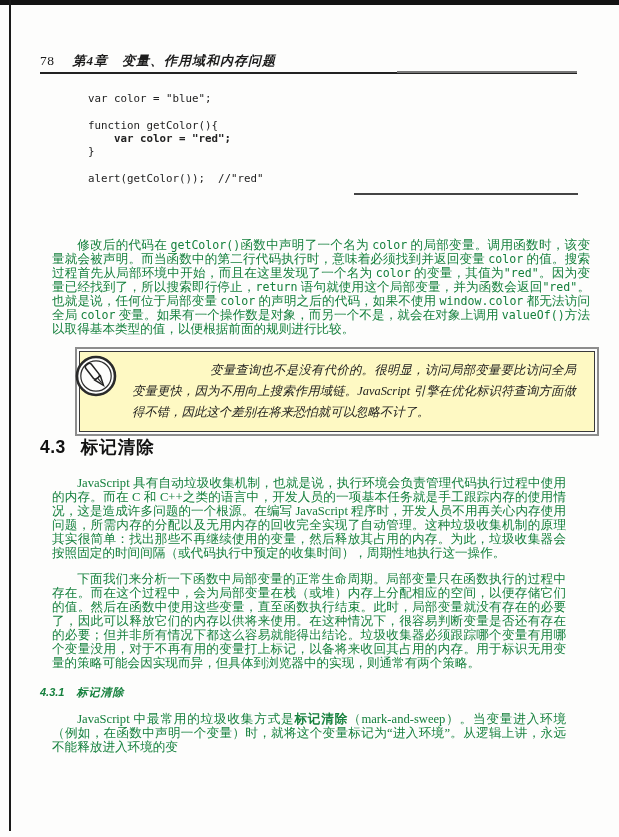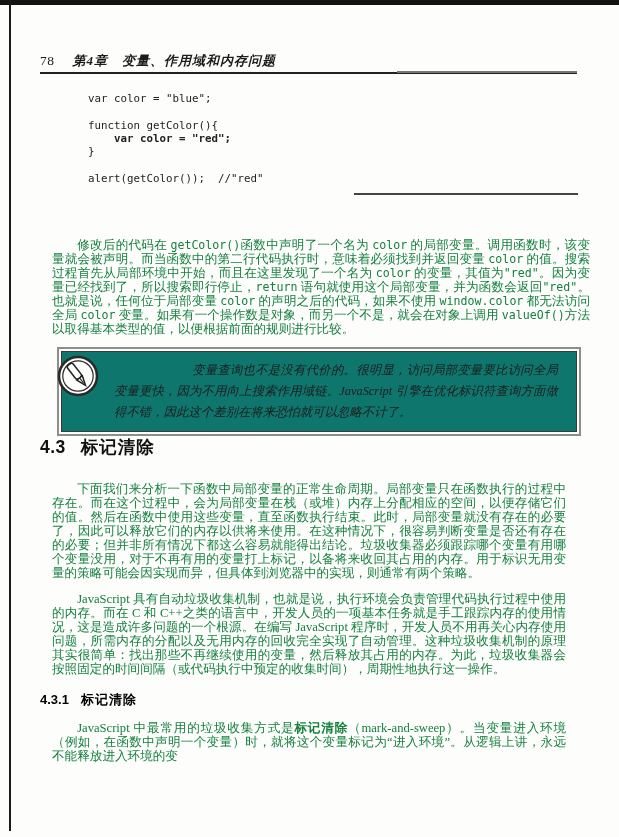--- a/index.html
+++ b/index.html
@@ -28,34 +28,34 @@
   .file-label-wrap{position:absolute;right:41px;top:190px;text-align:right;}
   .file-label{display:inline-block;border-top:2px solid #333;padding:3px 2px 1px 4px;
     font-family:"Liberation Serif", serif;font-weight:bold;font-style:italic;font-size:12px;}
   .file-underline{width:224px;height:2px;background:#444;margin-left:auto;margin-top:3px;}
 
   .body-para{margin:12px;font-size:12.6px;line-height:14px;text-align:justify;text-indent:2em;color:#15803d;}
   .para1{position:absolute;left:40px;top:226px;width:538px;}
   .code{font-family:"DejaVu Sans Mono", monospace;font-size:11.6px;}
   .bold{font-weight:bold;}
 
-  .note-box{position:absolute;left:61px;top:351px;width:516px;box-sizing:border-box;
+  .note-box{position:absolute;left:79px;top:351px;width:516px;box-sizing:border-box;
     border:1px solid #3a3a3a;outline:2px solid #8d8d8d;outline-offset:2px;
-    background:#0f766e;padding:8px 18px 8px 52px;min-height:68px;}
+    background:#fef9c3;padding:8px 18px 8px 52px;min-height:68px;}
   .note-icon{position:absolute;left:-6px;top:2px;width:44px;height:44px;}
   .note-text{margin:0;font-size:12.4px;line-height:21px;text-align:justify;
     font-style:italic;text-indent:6.3em;color:#1c1c1c;}
 
   .lower-column{position:absolute;left:40px;top:435px;width:538px;}
-  .section-heading{margin:0 0 23px 0;font-family:"Liberation Sans", sans-serif;
+  .section-heading{margin:0 0 17px 0;font-family:"Liberation Sans", sans-serif;
     font-size:17.5px;font-weight:bold;color:#111;display:flex;align-items:baseline;}
   .section-heading .sec-num{letter-spacing:.5px;}
   .section-heading .sec-title{margin-left:15px;letter-spacing:1px;}
   .subsection-heading{margin:15px 0 12px 0;font-family:"Liberation Sans", sans-serif;
-    font-size:13px;font-weight:bold;color:#000000;display:flex;align-items:baseline;}
+    font-size:11px;font-weight:bold;color:#15803d;display:flex;align-items:baseline;font-style:italic;}
   .subsection-heading .sec-title{margin-left:12px;letter-spacing:1px;}
 </style>
 </head>
 <body>
 
 <div class="scan-edge-top"></div>
 <div class="scan-edge-left"></div>
 
 <div class="page-header">
   <span class="page-num">78</span>
@@ -82,20 +82,20 @@
     </g>
   </svg>
   <p class="note-text">变量查询也不是没有代价的。很明显，访问局部变量要比访问全局变量更快，因为不用向上搜索作用域链。JavaScript 引擎在优化标识符查询方面做得不错，因此这个差别在将来恐怕就可以忽略不计了。</p>
 </div>
 
 <div class="lower-column">
   <h2 class="section-heading">
     <span class="sec-num">4.3</span>
     <span class="sec-title">标记清除</span>
   </h2>
+  <p class="body-para">JavaScript 具有自动垃圾收集机制，也就是说，执行环境会负责管理代码执行过程中使用的内存。而在 C 和 C++之类的语言中，开发人员的一项基本任务就是手工跟踪内存的使用情况，这是造成许多问题的一个根源。在编写 JavaScript 程序时，开发人员不用再关心内存使用问题，所需内存的分配以及无用内存的回收完全实现了自动管理。这种垃圾收集机制的原理其实很简单：找出那些不再继续使用的变量，然后释放其占用的内存。为此，垃圾收集器会按照固定的时间间隔（或代码执行中预定的收集时间），周期性地执行这一操作。</p>
   <p class="body-para">下面我们来分析一下函数中局部变量的正常生命周期。局部变量只在函数执行的过程中存在。而在这个过程中，会为局部变量在栈（或堆）内存上分配相应的空间，以便存储它们的值。然后在函数中使用这些变量，直至函数执行结束。此时，局部变量就没有存在的必要了，因此可以释放它们的内存以供将来使用。在这种情况下，很容易判断变量是否还有存在的必要；但并非所有情况下都这么容易就能得出结论。垃圾收集器必须跟踪哪个变量有用哪个变量没用，对于不再有用的变量打上标记，以备将来收回其占用的内存。用于标识无用变量的策略可能会因实现而异，但具体到浏览器中的实现，则通常有两个策略。</p>
-  <p class="body-para">JavaScript 具有自动垃圾收集机制，也就是说，执行环境会负责管理代码执行过程中使用的内存。而在 C 和 C++之类的语言中，开发人员的一项基本任务就是手工跟踪内存的使用情况，这是造成许多问题的一个根源。在编写 JavaScript 程序时，开发人员不用再关心内存使用问题，所需内存的分配以及无用内存的回收完全实现了自动管理。这种垃圾收集机制的原理其实很简单：找出那些不再继续使用的变量，然后释放其占用的内存。为此，垃圾收集器会按照固定的时间间隔（或代码执行中预定的收集时间），周期性地执行这一操作。</p>
   <h3 class="subsection-heading">
     <span class="sec-num">4.3.1</span>
     <span class="sec-title">标记清除</span>
   </h3>
   <p class="body-para"><span>JavaScript 中最常用的垃圾收集方式是</span><span class="bold">标记清除</span><span>（mark-and-sweep）。当变量进入环境（例如，在函数中声明一个变量）时，就将这个变量标记为“进入环境”。从逻辑上讲，永远不能释放进入环境的变</span></p>
 </div>
 
 </body></html>

